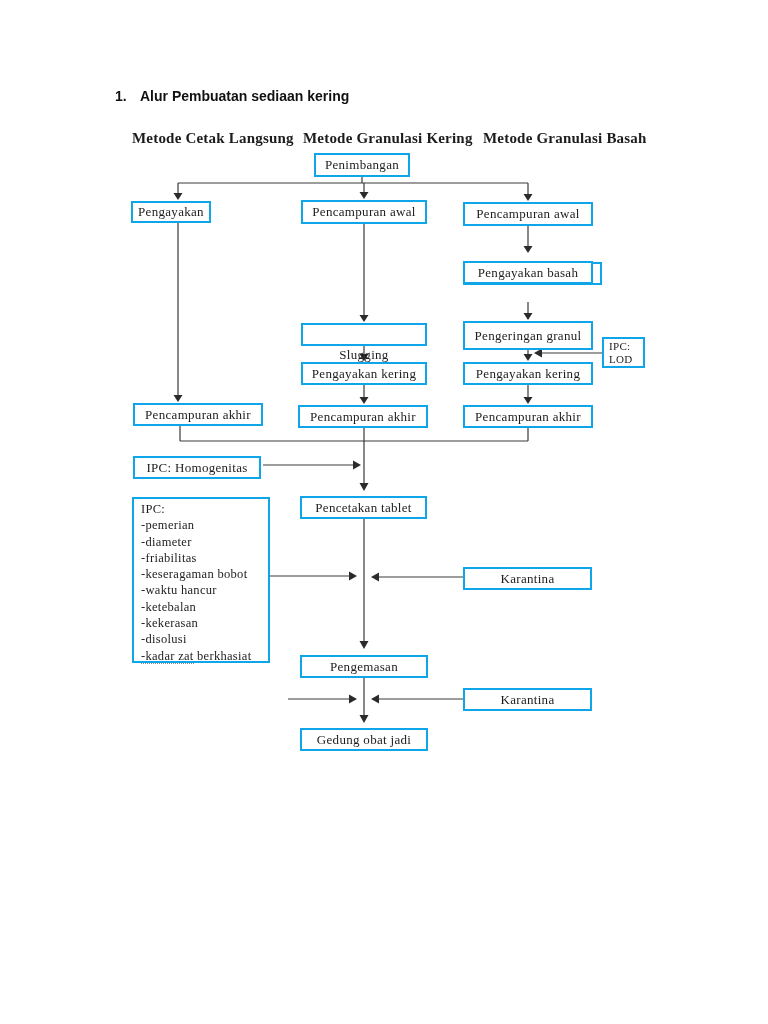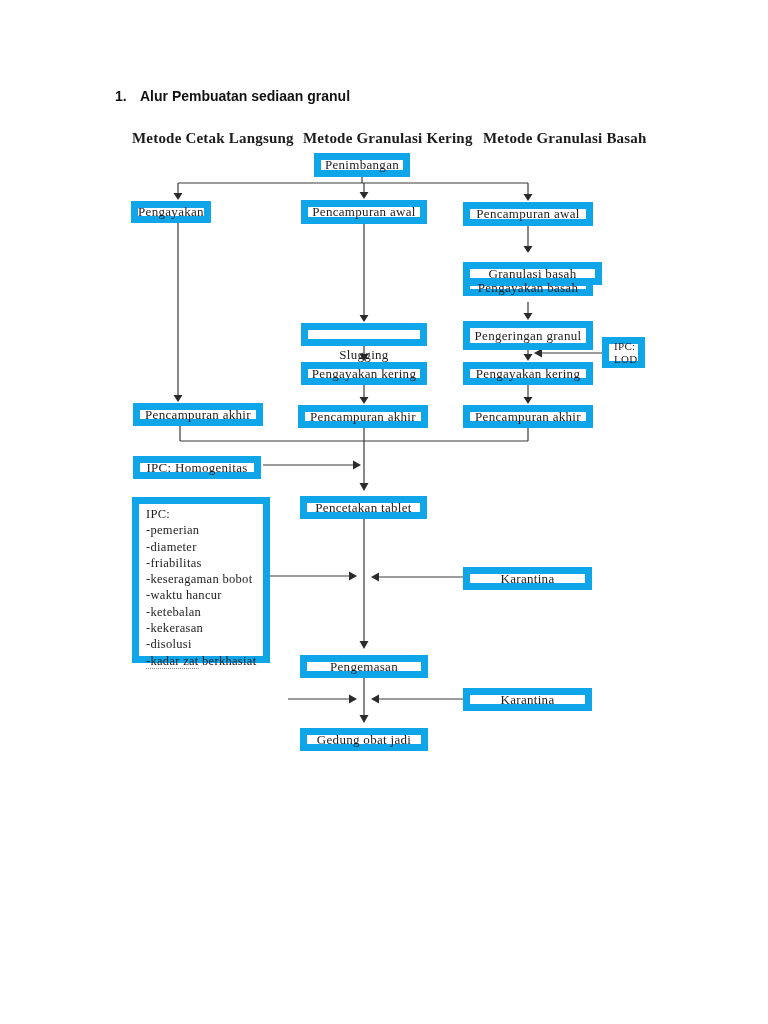--- a/index.html
+++ b/index.html
@@ -21,33 +21,33 @@
   .colhead{
     position:absolute;top:130px;
     font-weight:bold;font-size:15px;color:#1c1c1c;
     white-space:nowrap;letter-spacing:.2px;
   }
   #colhead-left{left:132px;}
   #colhead-mid{left:303px;}
   #colhead-right{left:483px;}
   .box{
     position:absolute;
-    border:7px solid #0ea5e9;background:#fff;
+    border:2px solid #0ea5e9;background:#fff;
     display:flex;align-items:center;justify-content:center;
     font-size:13px;color:#1c1c1c;white-space:nowrap;
     box-sizing:border-box;letter-spacing:.3px;
   }
   .dotted-u{border-bottom:1px dotted #8a8a8a;margin-top:41px;}
   .italic{font-style:italic;}
   #box-penimbangan{left:314px;top:153px;width:96px;height:24px;}
   #box-pengayakan{left:131px;top:201px;width:80px;height:22px;}
   #box-pa-mid{left:301px;top:200px;width:126px;height:24px;}
   #box-pa-right{left:463px;top:202px;width:130px;height:24px;}
   #box-granulasi-basah{left:463px;top:262px;width:139px;height:23px;}
-  #box-pengayakan-basah{left:463px;top:279px;width:130px;height:17px;}
+  #box-pengayakan-basah{left:463px;top:261px;width:130px;height:23px;}
   #box-pengeringan-granul{left:463px;top:321px;width:130px;height:29px;}
   #box-ipc-lod{left:602px;top:337px;width:43px;height:31px;
     flex-direction:column;align-items:flex-start;justify-content:center;
     font-size:11px;line-height:13px;padding-left:5px;}
   #box-pk-right{left:463px;top:362px;width:130px;height:23px;}
   #box-slugging{left:301px;top:323px;width:126px;height:23px;}
   #box-pk-mid{left:301px;top:362px;width:126px;height:23px;}
   #box-pak-left{left:133px;top:403px;width:130px;height:23px;}
   #box-pak-mid{left:298px;top:405px;width:130px;height:23px;}
   #box-pak-right{left:463px;top:405px;width:130px;height:23px;}
@@ -68,21 +68,21 @@
   svg.connectors line{stroke:#3a3a3a;stroke-width:1.2;}
   svg.connectors polygon{fill:#2b2b2b;}
 </style>
 </head>
 <body>
 
 <div class="page">
 
   <div class="title">
     <span class="num">1.</span>
-    <span>Alur Pembuatan sediaan granul</span>
+    <span>Alur Pembuatan sediaan kering</span>
   </div>
 
   <div class="colhead" id="colhead-left">Metode Cetak Langsung</div>
   <div class="colhead" id="colhead-mid">Metode Granulasi Kering</div>
   <div class="colhead" id="colhead-right">Metode Granulasi Basah</div>
 
   <svg class="connectors" width="768" height="1024" viewBox="0 0 768 1024" aria-hidden="true">
 
     <line x1="362" y1="177" x2="362" y2="183"></line>
     <line x1="178" y1="183" x2="528" y2="183"></line>

